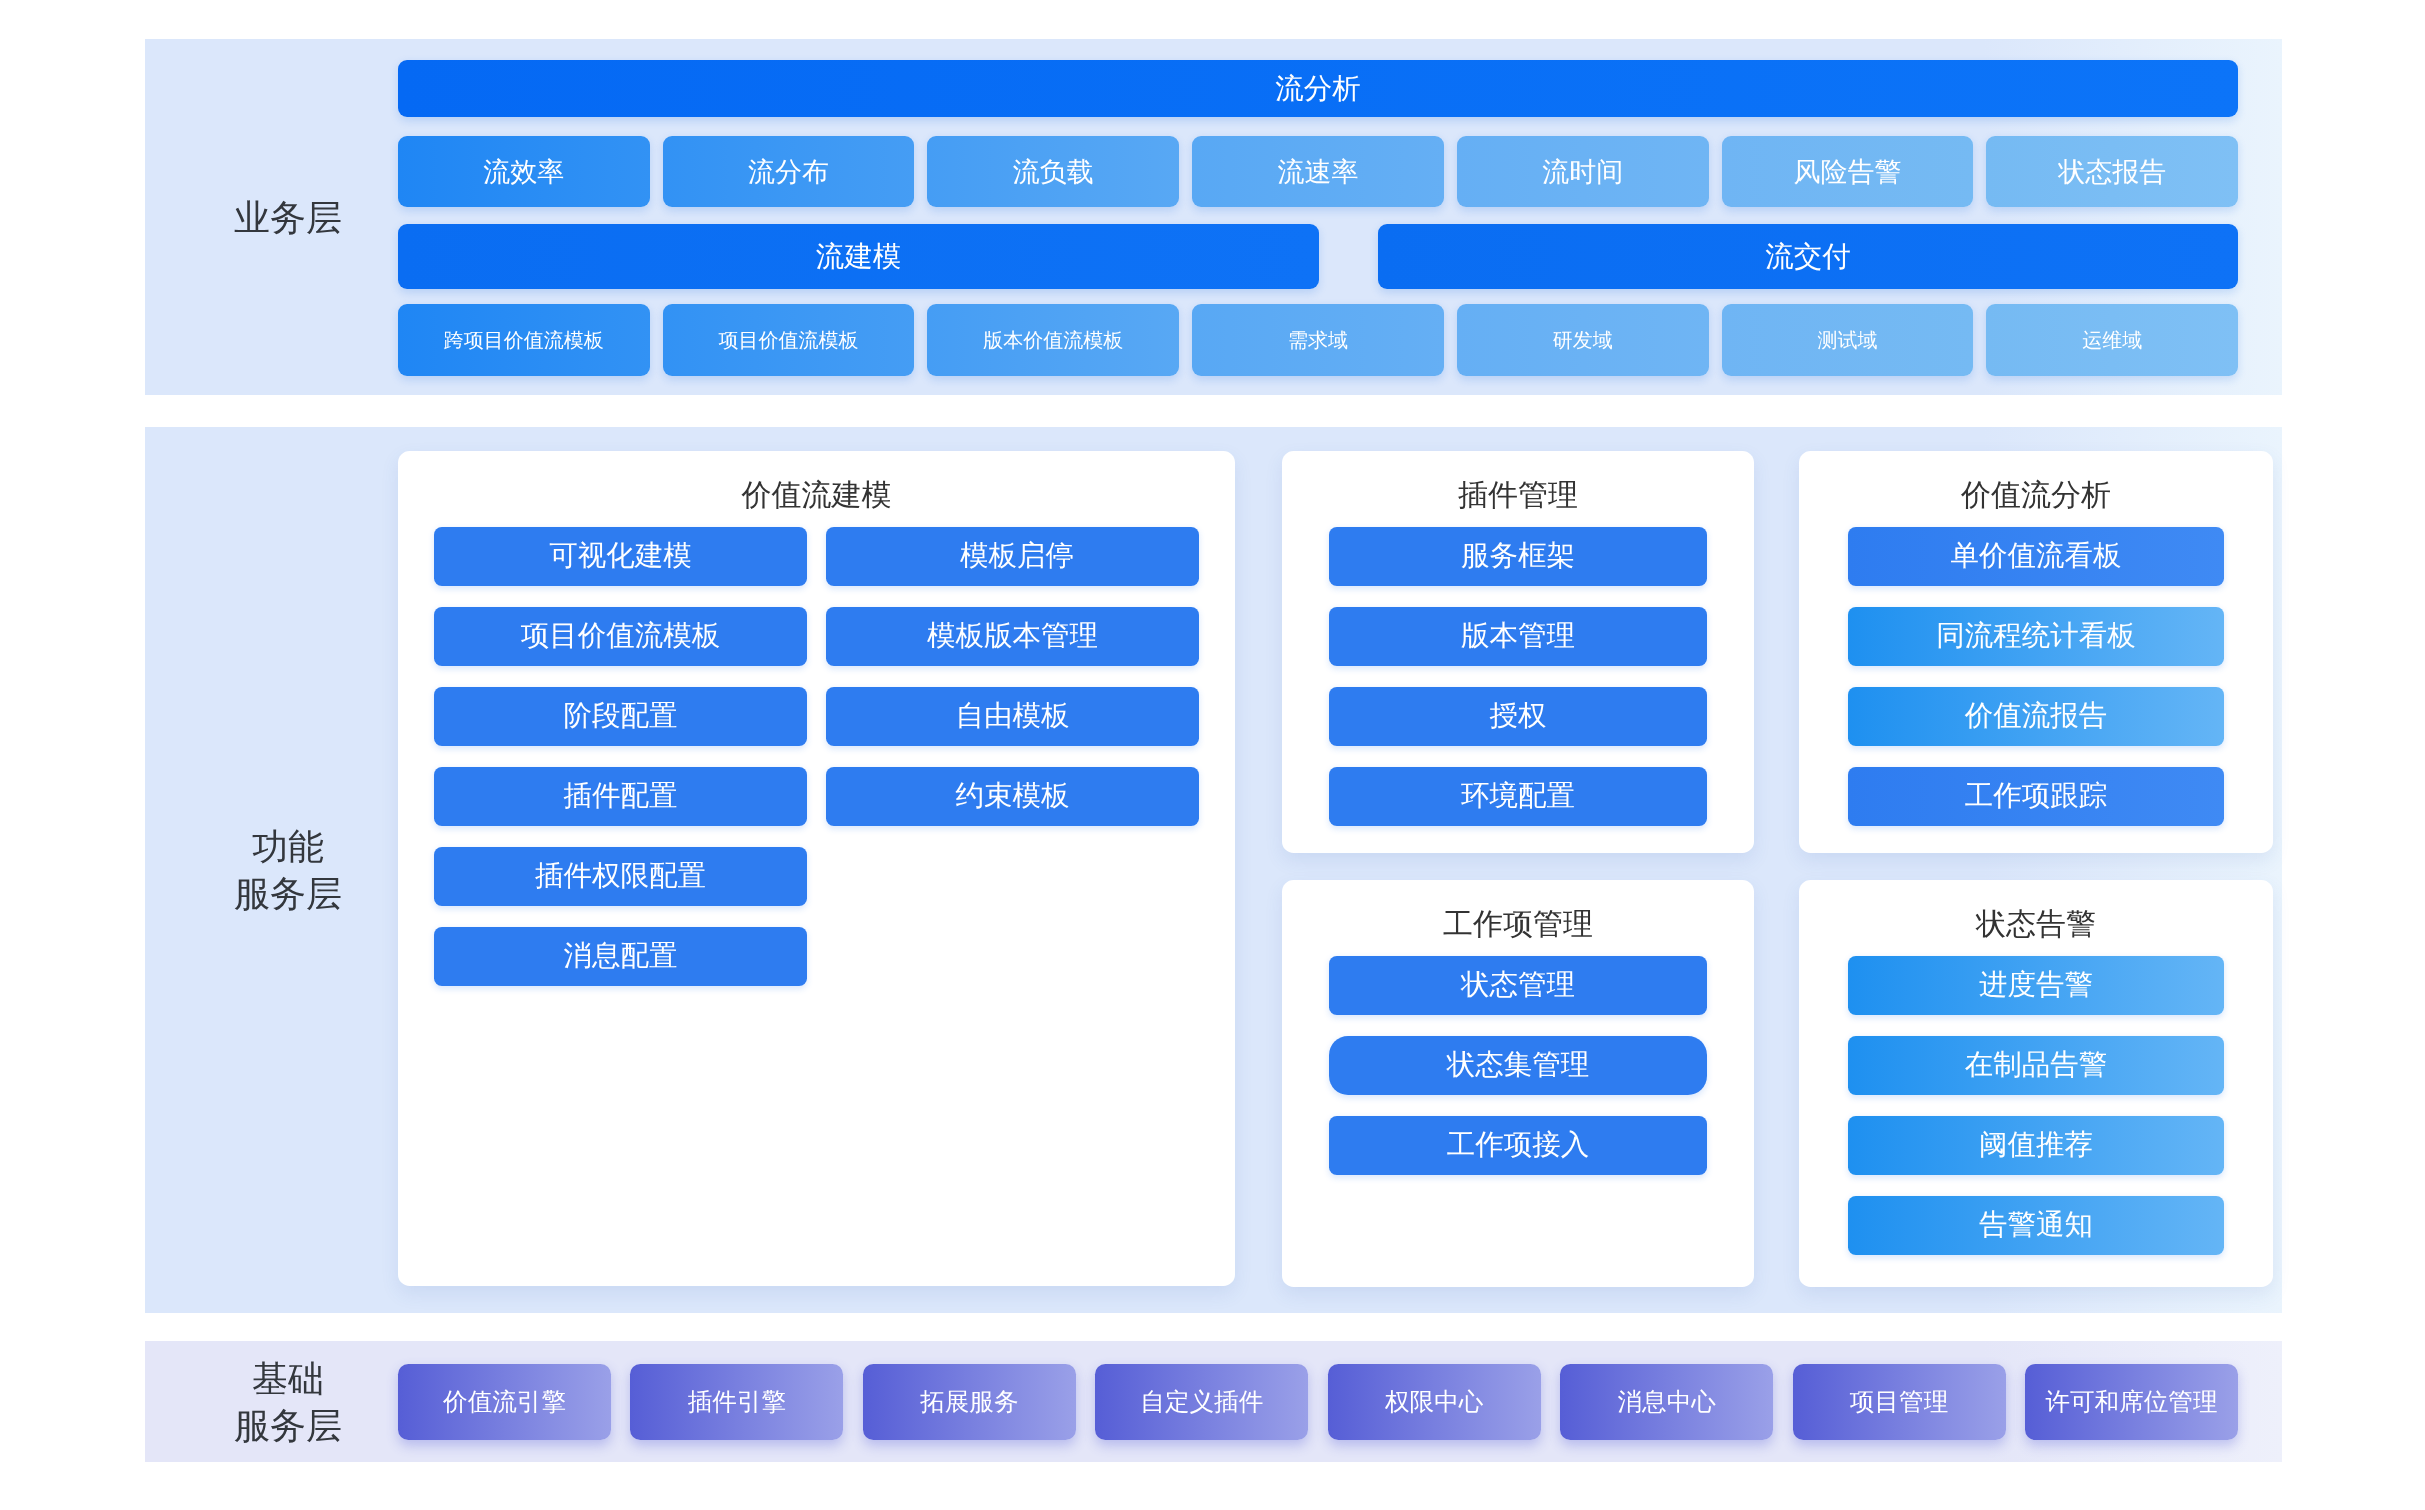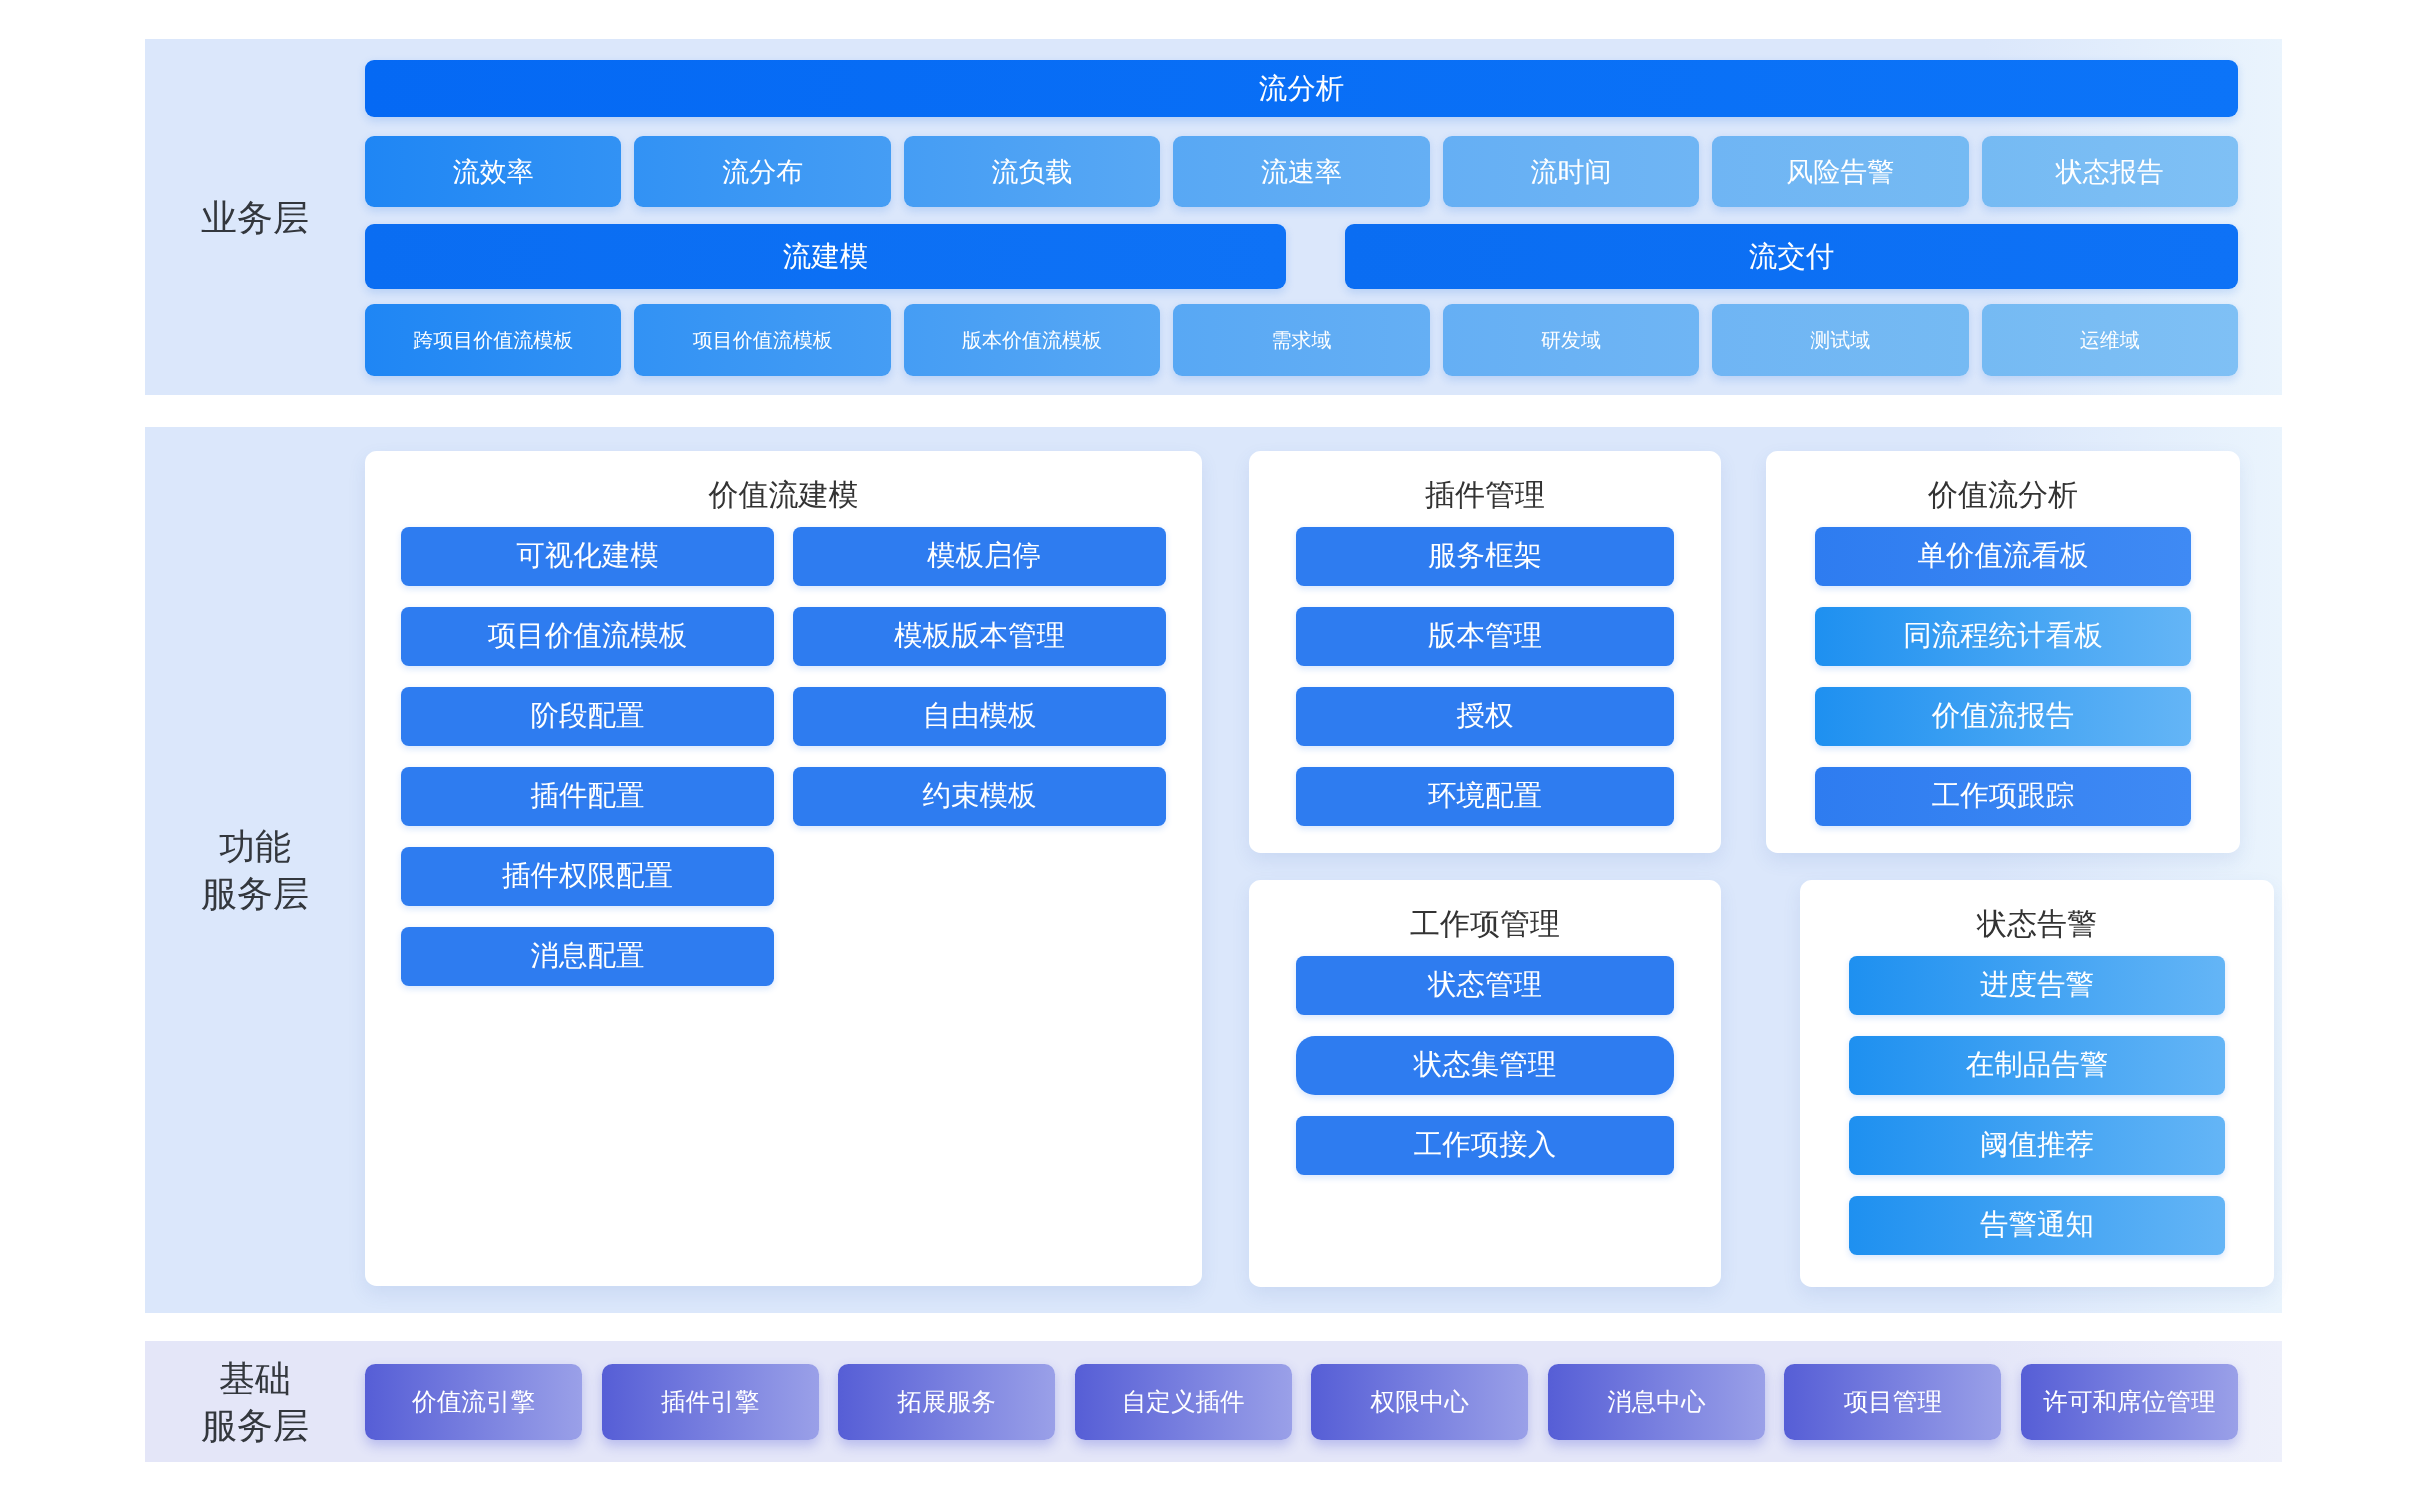--- a/index.html
+++ b/index.html
@@ -5,21 +5,21 @@
   html,body{margin:0;padding:0;background:#ffffff;overflow:hidden;}
   .page{position:relative;width:2426px;height:1511px;background:#ffffff;
         font-family:"Liberation Sans","DejaVu Sans",sans-serif;}
   .band{position:absolute;left:145px;width:2137px;display:flex;}
   .band-blue{background:linear-gradient(90deg,#dbe7fb 0%,#dbe7fb 86%,#eaf4fd 100%);}
   .band-purple{background:linear-gradient(90deg,#e4e6f8 0%,#e4e6f8 86%,#eef0fb 100%);}
   .band1{top:39px;height:356px;}
   .band2{top:427px;height:886px;}
   .band3{top:1341px;height:121px;}
   .layer-label{flex:0 0 220px;display:flex;flex-direction:column;justify-content:center;
-        align-items:center;font-size:36px;line-height:47px;color:#33373d;}
+        align-items:center;font-size:36px;line-height:47px;color:#33373d;padding-left:33px;}
   .band-content{flex:1;padding-right:44px;position:relative;}
   
   .row1{margin-top:21px;height:57px;display:flex;}
   .row2{margin-top:19px;height:71px;display:flex;gap:13px;}
   .row3{margin-top:17px;height:65px;display:flex;gap:59px;}
   .row4{margin-top:15px;height:72px;display:flex;gap:13px;}
   .bar,.fbtn{display:flex;align-items:center;justify-content:center;color:#ffffff;
         border-radius:9px;box-shadow:0 3.9px 9px rgba(30,110,230,0.18);}
   .bar{flex:1;font-size:28.5px;}
   .row3 .bar-modeling{flex:0 0 921px;}
@@ -32,21 +32,21 @@
         font-size:30px;color:#333333;}
   .card-list{margin-top:11.6px;display:flex;flex-direction:column;gap:21px;}
   .card-cols{margin-top:11.6px;display:flex;gap:19.4px;padding:0 36px;}
   .card-col{flex:1;display:flex;flex-direction:column;gap:21px;}
   .cbtn{height:59px;border-radius:7.8px;display:flex;align-items:center;justify-content:center;
         color:#ffffff;font-size:28.5px;box-shadow:0 2.6px 6.5px rgba(46,124,240,0.18);}
   .card-modeling{left:0;top:24px;width:837px;height:835px;}
   .card-plugin{left:884px;top:24px;width:472px;height:402px;}
   .card-analysis{left:1401px;top:24px;width:474px;height:402px;}
   .card-workitem{left:884px;top:453px;width:472px;height:407px;}
-  .card-alert{left:1435px;top:453px;width:474px;height:407px;}
+  .card-alert{left:1401px;top:453px;width:474px;height:407px;}
   .card-plugin .card-list,.card-workitem .card-list{padding:0 47px;text-align:center;}
   .card-analysis .card-list,.card-alert .card-list{padding:0 49px;}
   
   .foundation-row{height:100%;display:flex;gap:19.4px;align-items:center;}
   .pbtn{flex:1;height:76px;border-radius:10.3px;display:flex;align-items:center;justify-content:center;
         color:#ffffff;font-size:24.6px;box-shadow:0 5.2px 11.6px rgba(86,94,214,0.30);}
 </style>
 </head>
 <body>
 

